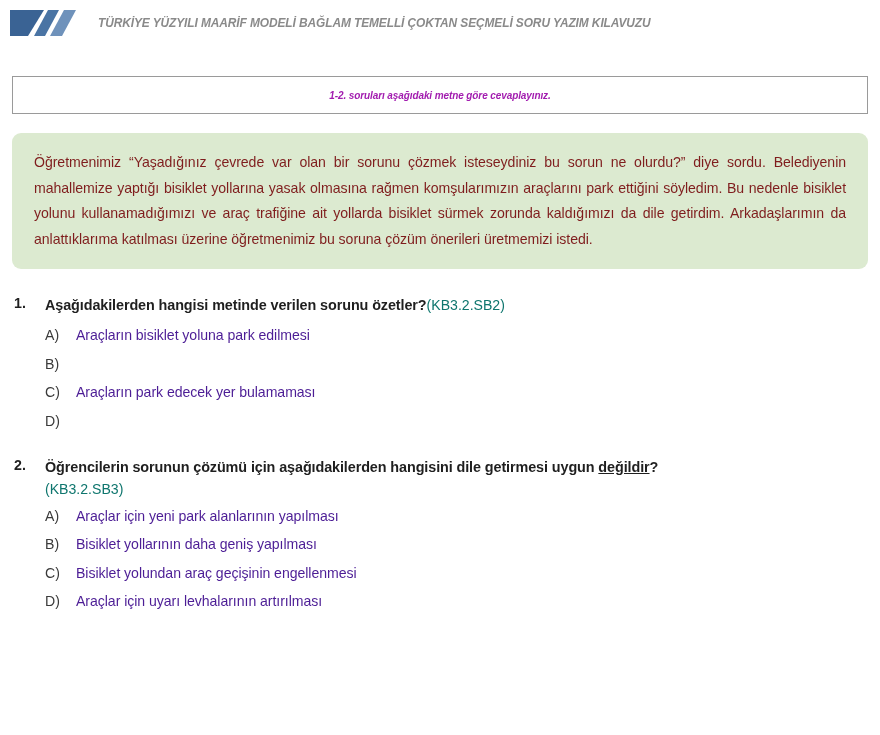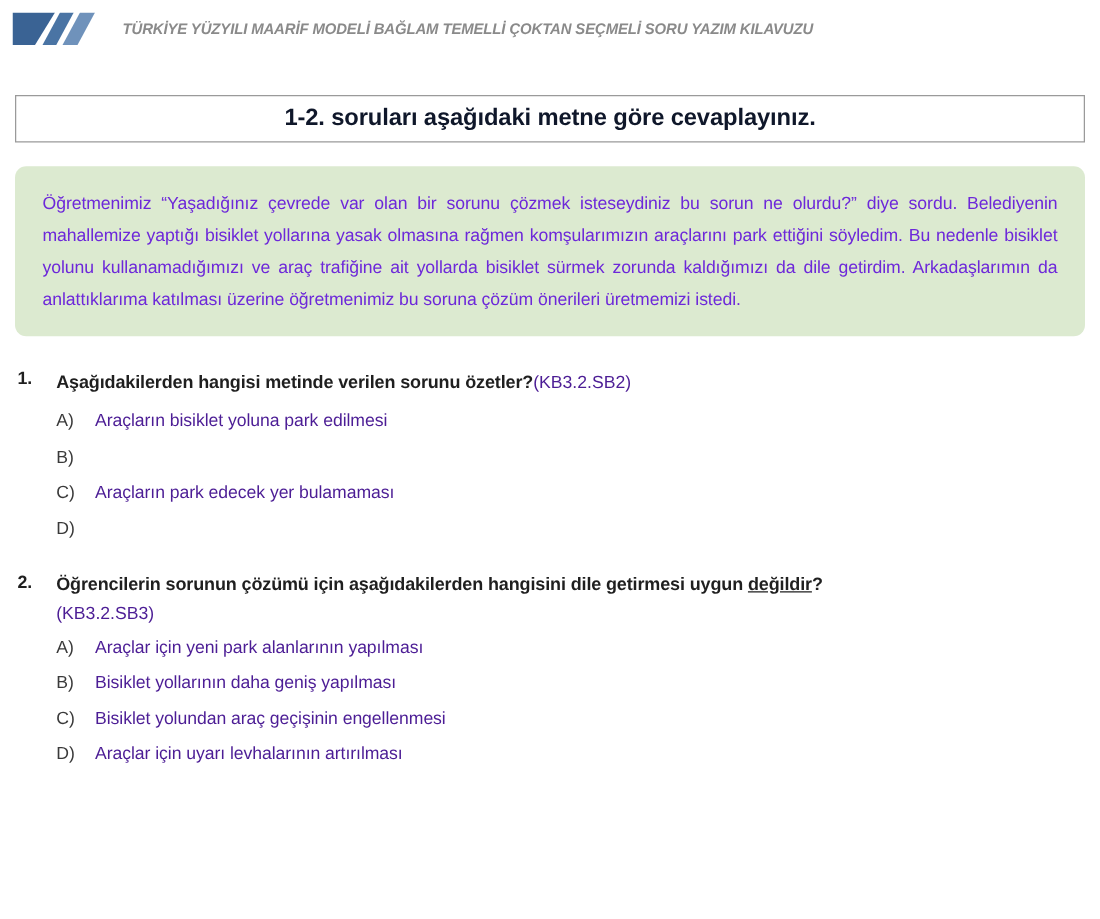--- a/index.html
+++ b/index.html
@@ -45,37 +45,38 @@
   .instruction-box {
     margin: 30px 12px 0 12px;
     border: 1px solid #9a9a9a;
     background: #ffffff;
     height: 38px;
     display: flex;
     align-items: center;
     justify-content: center;
   }
   .instruction-text {
-    font-size: 19px;
+    font-size: 10px;
     font-weight: bold;
-    color: #0f172a;
+    font-style: italic;
+    color: #a21caf;
     letter-spacing: -0.1px;
   }
 
   
   .passage-box {
     margin: 19px 12px 0 12px;
     background: #dcead0;
     border-radius: 9px;
     padding: 17px 22px 17px 22px;
   }
   .passage-text {
     font-size: 14.1px;
     line-height: 25.5px;
-    color: #6d28d9;
+    color: #7f1d1d;
     text-align: justify;
     letter-spacing: -0.05px;
     margin: 0;
   }
 
   
   .questions {
     margin-top: 26px;
     padding: 0 12px;
   }
@@ -106,21 +107,21 @@
     color: #1f1f1f;
     line-height: 21px;
     letter-spacing: -0.1px;
   }
   .question-stem .underlined {
     text-decoration: underline;
   }
   .skill-code {
     font-weight: normal;
     font-size: 14.1px;
-    color: #4c1d95;
+    color: #0f766e;
     letter-spacing: 0;
   }
   .skill-code.own-line {
     display: block;
     margin-top: 3px;
   }
 
   .options {
     margin: 11px 0 0 0;
     padding: 0;

